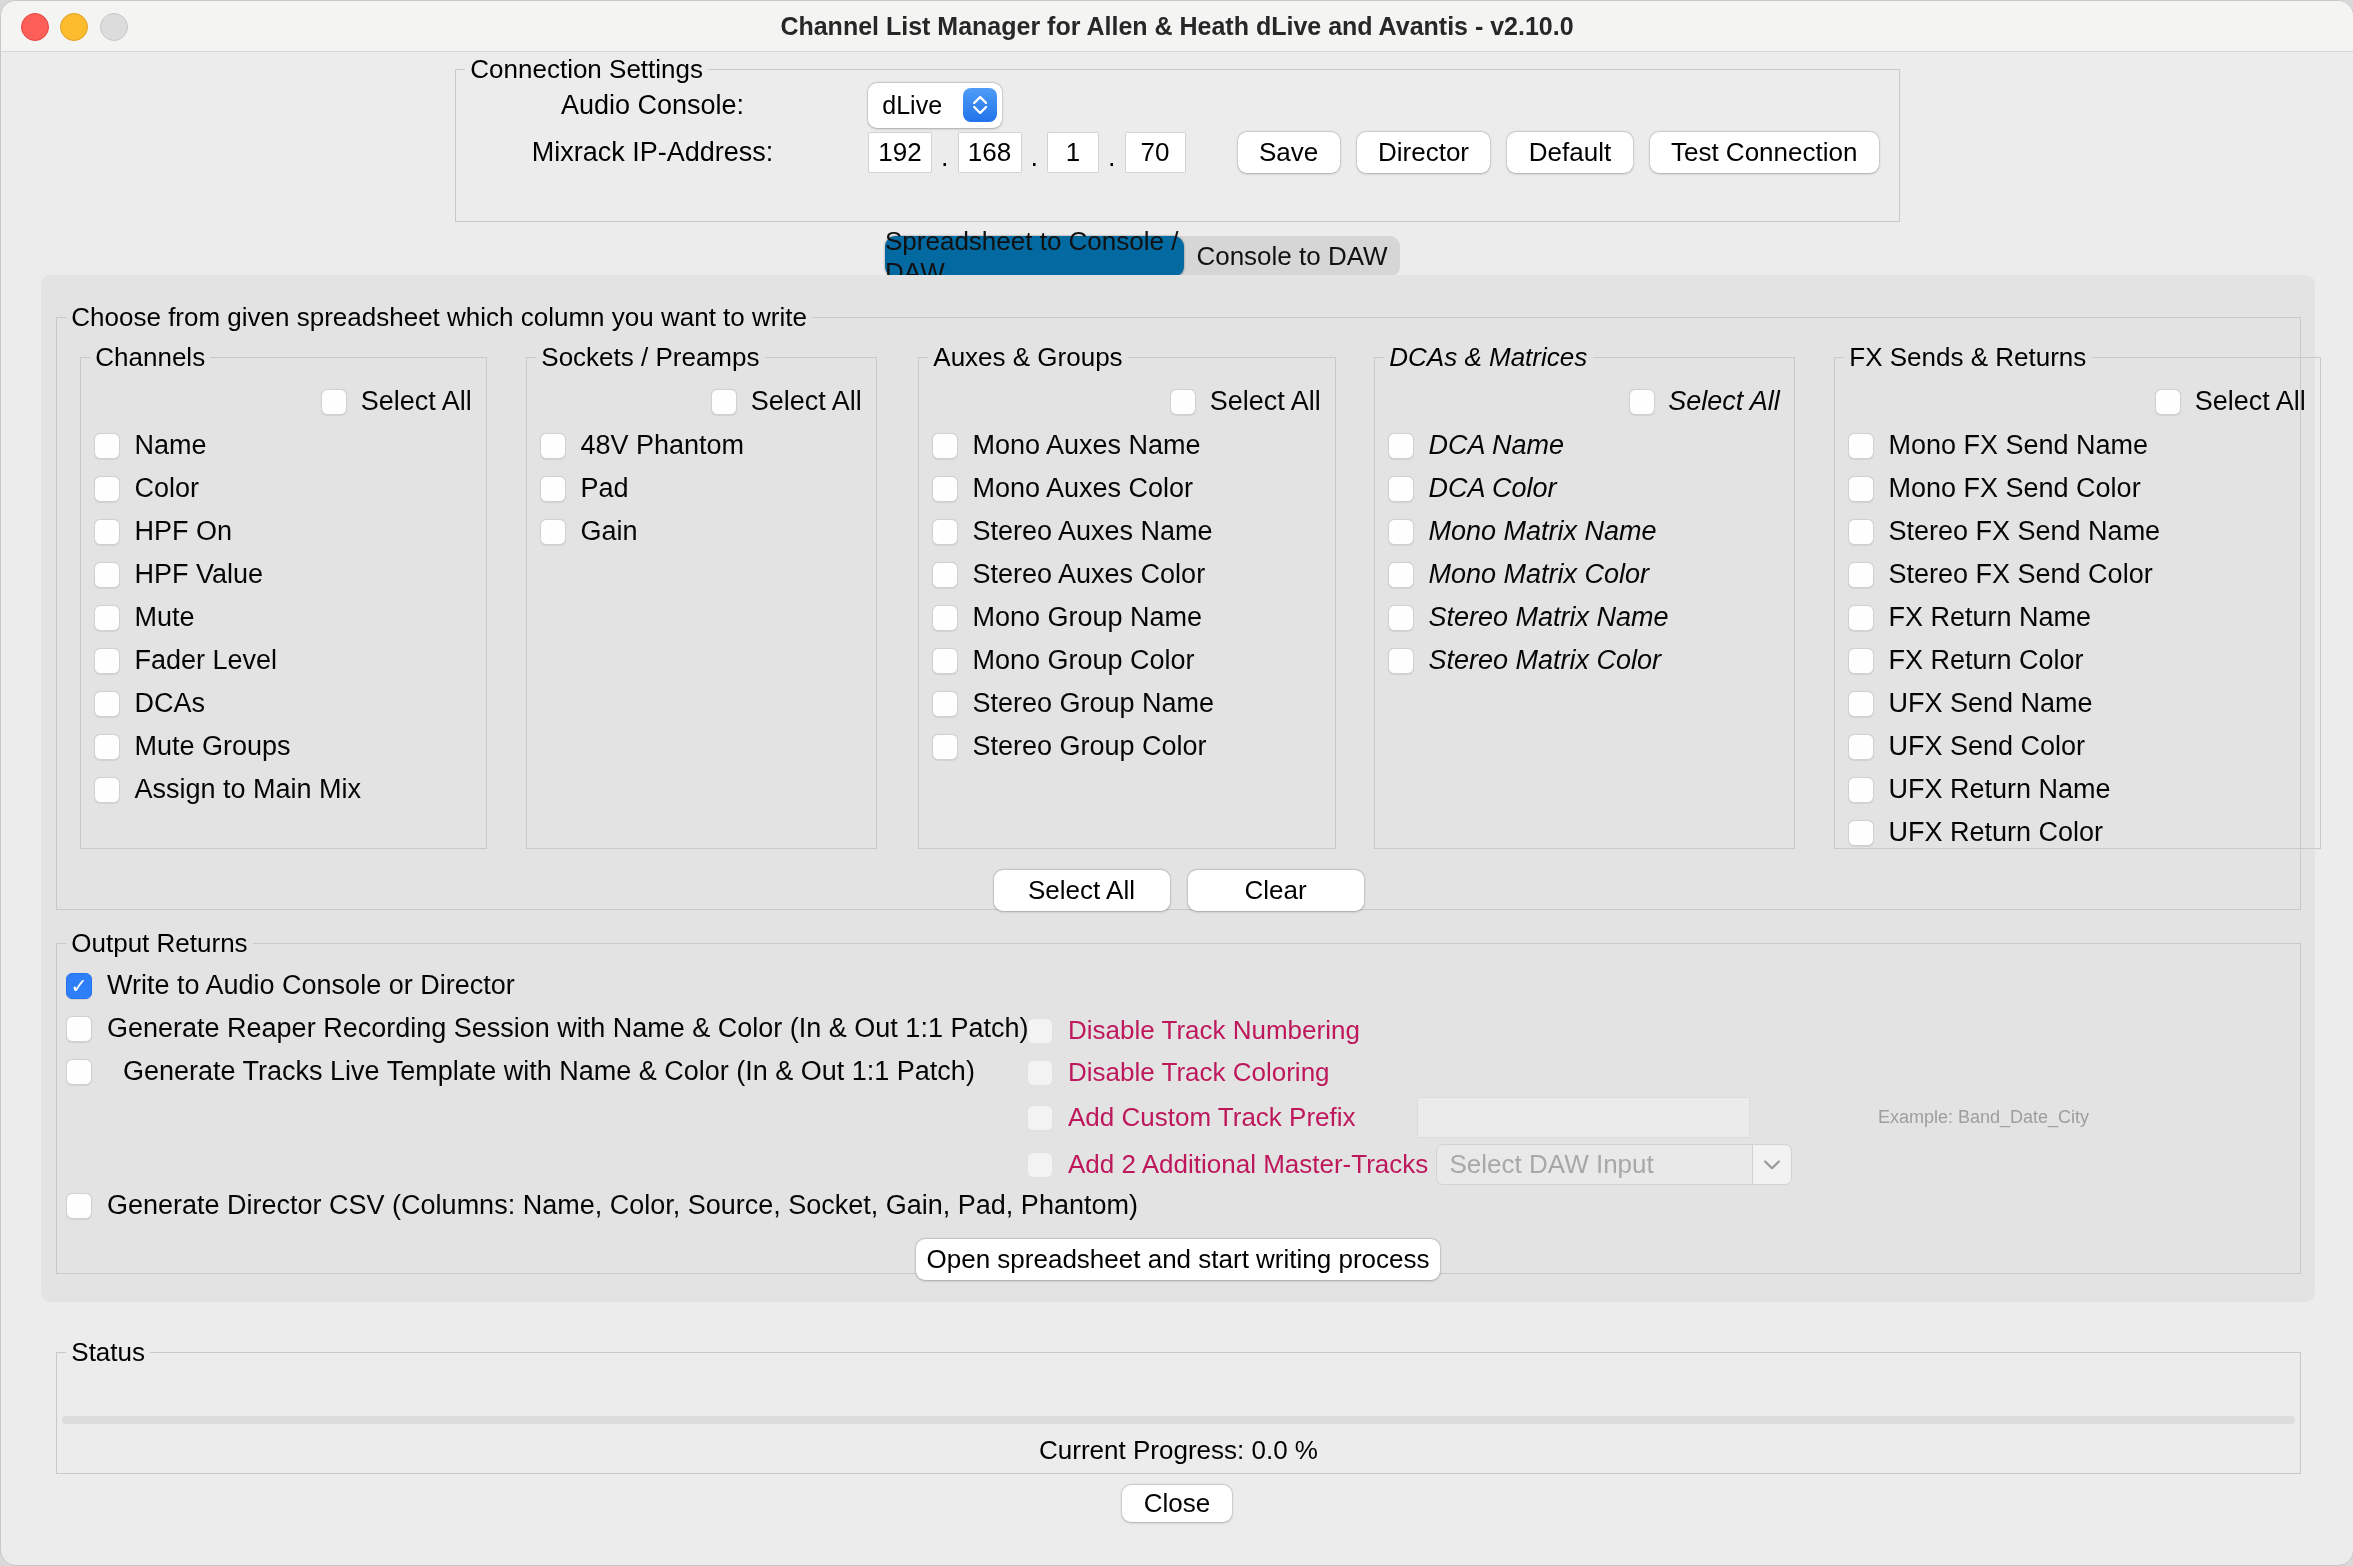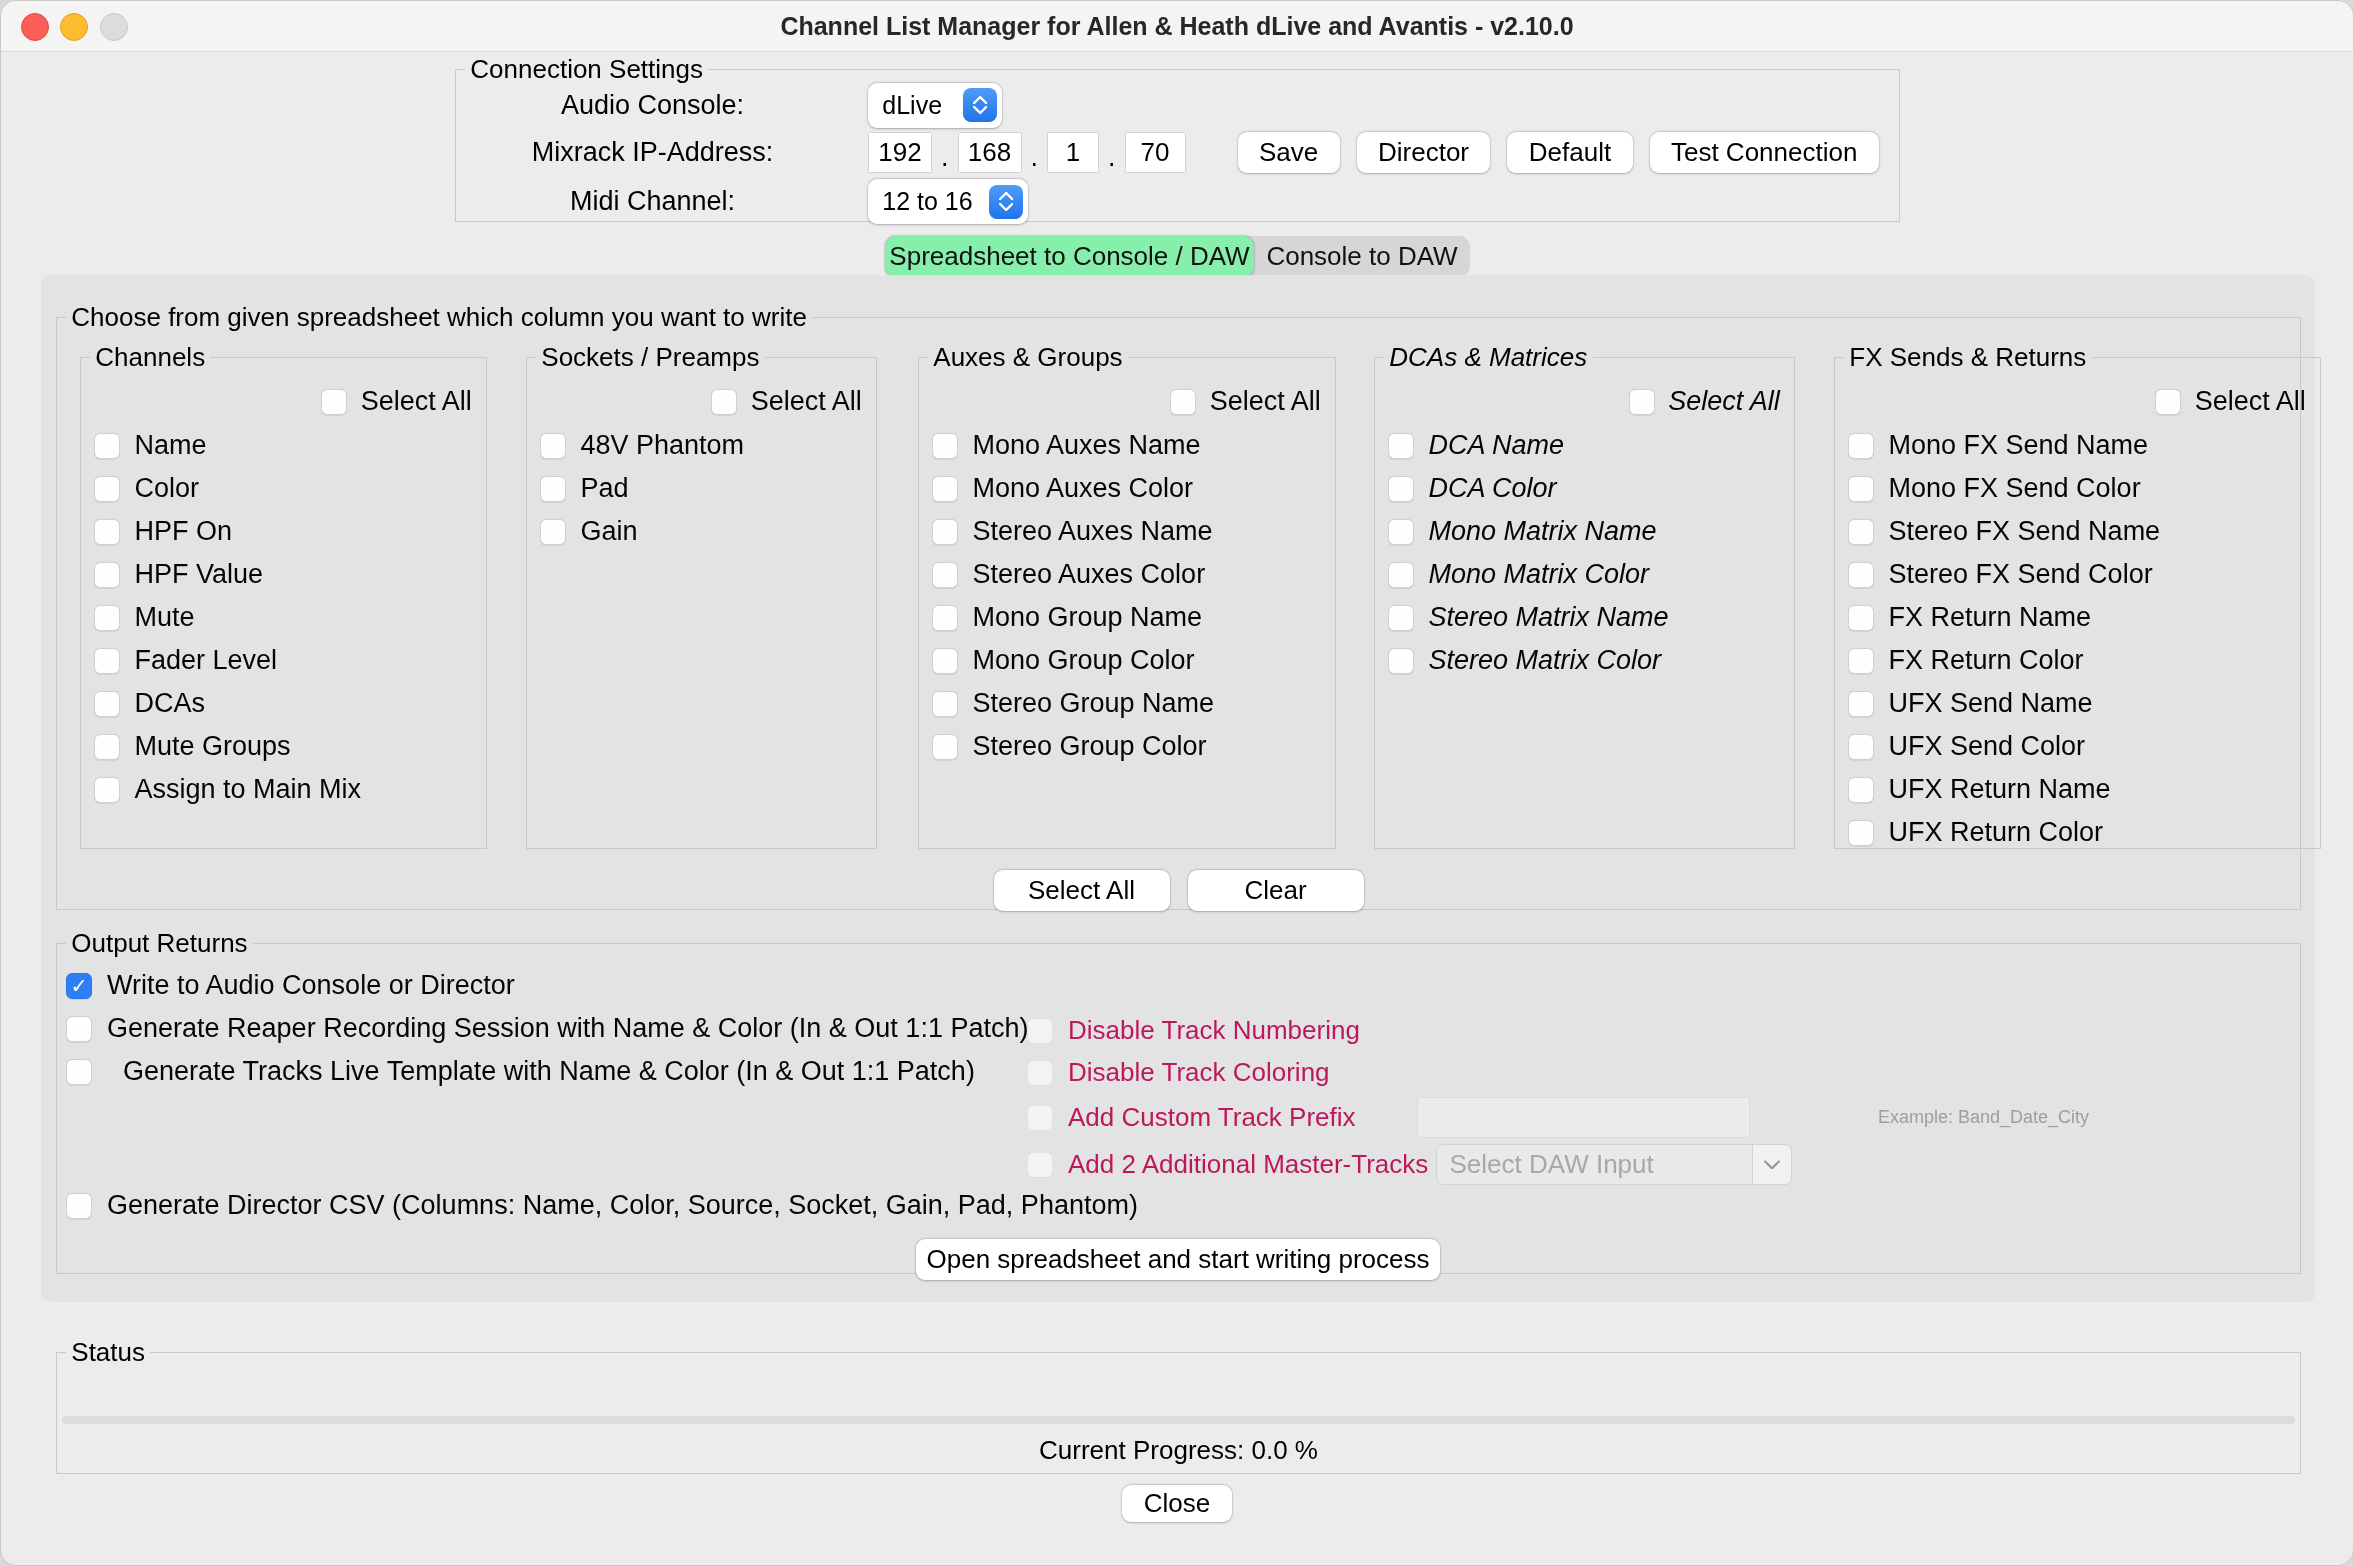--- a/index.html
+++ b/index.html
@@ -45,21 +45,21 @@
   .dot{font-size:27px;color:#000;margin:0 9px;position:relative;top:5.3px;}
   
   .btn{height:41px;background:#ffffff;border-radius:9px;display:flex;align-items:center;
        justify-content:center;font-size:26px;color:#000;padding:0 21.4px;white-space:nowrap;
        box-shadow:0 0 0 0.9px rgba(0,0,0,0.07),0 0.9px 2.7px rgba(0,0,0,0.22);cursor:default;}
   .conn-btns{display:flex;gap:17px;margin-left:52px;}
   
   .tabs{position:absolute;left:884px;top:235px;height:41px;display:flex;background:#d6d6d6;
         border-radius:10.7px;}
   .tab{height:41px;display:flex;align-items:center;justify-content:center;font-size:26px;color:#111;}
-  .tab.active{width:369px;background:#86efac;border-radius:10.7px;
+  .tab.active{width:299px;background:#0369a1;border-radius:10.7px;
               box-shadow:0 0 0 0.9px rgba(0,0,0,0.06),0 0.9px 2.7px rgba(0,0,0,0.25);}
   .tab.inactive{width:216px;background:transparent;border-radius:0 10.7px 10.7px 0;}
   
   .pane{position:absolute;left:40px;top:274px;width:2274px;height:1027px;background:#e3e3e3;
         border-radius:9px;}
   .choose{left:15px;top:42px;width:2245px;height:593px;}
   .col{height:492px;top:39px;}
   .col.channels{left:23px;width:407px;}
   .col.sockets{left:469px;width:351px;}
   .col.auxes{left:861px;width:418px;}
@@ -147,36 +147,20 @@
         <input class="ip med" value="70" style="">
         <div class="conn-btns">
           <div class="btn">Save</div>
           <div class="btn">Director</div>
           <div class="btn">Default</div>
           <div class="btn">Test Connection</div>
         </div>
       </div>
     </div>
 
-    <div class="conn-row r3">
-      <div class="conn-label">Midi Channel:</div>
-      <div class="conn-ctrl">
-        <div class="popup" style="width:160px">
-          <span class="popup-text">12 to 16</span>
-          <span class="stepper">
-            <svg width="14.3" height="8" viewBox="0 0 14 8">
-                <path d="M1 7 L7 1 L13 7" stroke="#fff" stroke-width="2.4" fill="none" stroke-linecap="round" stroke-linejoin="round"></path>
-              </svg>
-            <svg width="14.3" height="8" viewBox="0 0 14 8">
-                <path d="M1 1 L7 7 L13 1" stroke="#fff" stroke-width="2.4" fill="none" stroke-linecap="round" stroke-linejoin="round"></path>
-              </svg>
-          </span>
-        </div>
-      </div>
-    </div>
   </div>
 
   <div class="tabs">
     <div class="tab active">Spreadsheet to Console / DAW</div>
     <div class="tab inactive">Console to DAW</div>
   </div>
 
   <div class="pane">
 
     <div class="groupbox choose">

